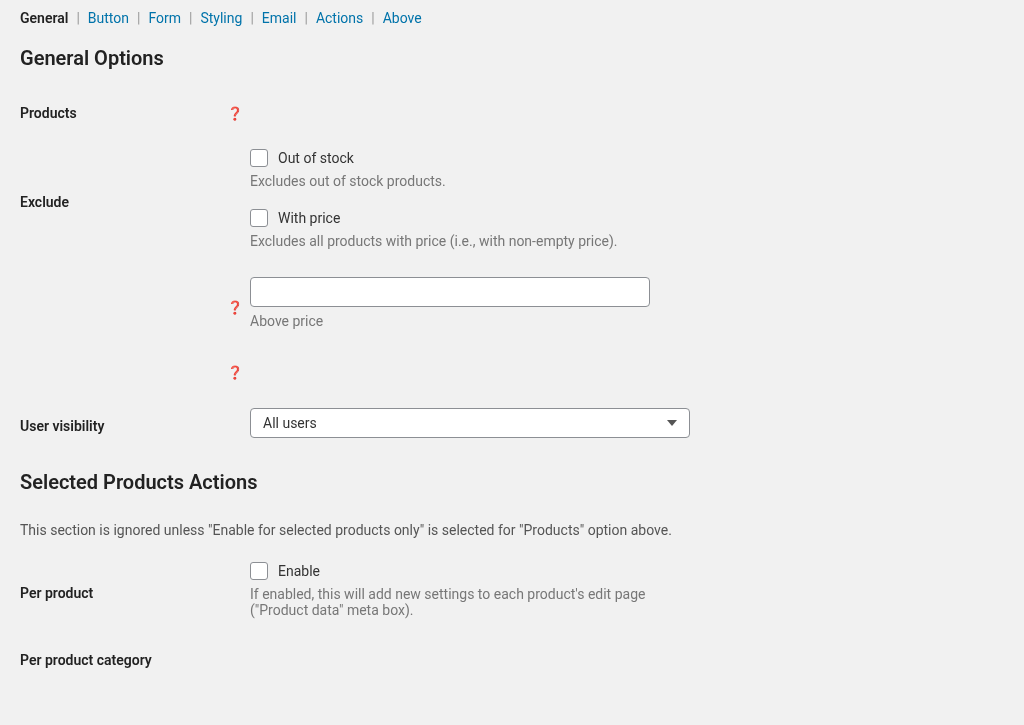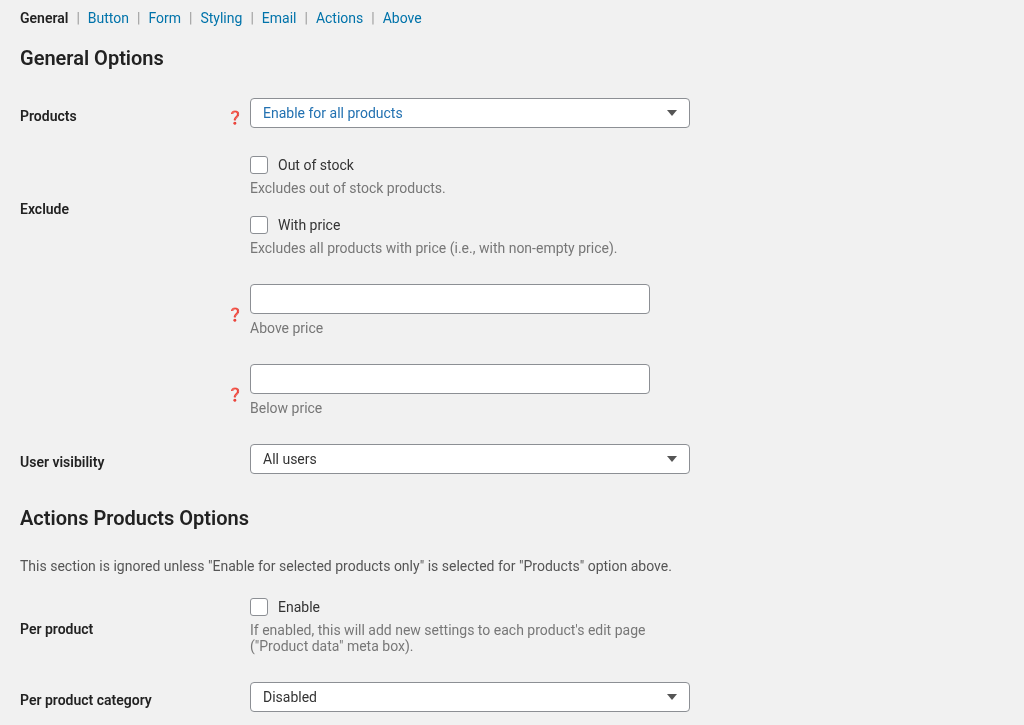--- a/index.html
+++ b/index.html
@@ -141,26 +141,20 @@
   <span class="tab">Actions</span>
   <span class="sep">|</span>
   <span class="tab">Above</span>
 </div>
 
 <h2>General Options</h2>
 
 <div class="row">
   <div class="label-col">Products</div>
   <div class="help-col">❓</div>
-  <div class="input-col">
-    <div class="select-display">
-      <span>Enable for all products</span>
-      <span class="chev"></span>
-    </div>
-  </div>
 </div>
 
 <div class="row">
   <div class="label-col">Exclude</div>
   <div class="help-col"></div>
   <div class="input-col">
     <div class="checkbox-row">
       <div class="checkbox"></div>
       <span class="cb-label">Out of stock</span>
     </div>
@@ -179,54 +173,44 @@
   <div class="help-col">❓</div>
   <div class="input-col">
     <input type="text" class="text-input" value="" style="">
     <div class="desc tight">Above price</div>
   </div>
 </div>
 
 <div class="row">
   <div class="label-col"></div>
   <div class="help-col">❓</div>
-  <div class="input-col">
-    <input type="text" class="text-input" value="" style="">
-    <div class="desc tight">Below price</div>
-  </div>
 </div>
 
 <div class="row">
   <div class="label-col">User visibility</div>
   <div class="help-col"></div>
   <div class="input-col">
     <div class="select-display dark">
       <span>All users</span>
       <span class="chev"></span>
     </div>
   </div>
 </div>
 
-<h2 class="section-header">Actions Products Options</h2>
+<h2 class="section-header">Selected Products Actions</h2>
 <p class="section-note">This section is ignored unless "Enable for selected products only" is selected for "Products" option above.</p>
 
 <div class="row">
   <div class="label-col">Per product</div>
   <div class="help-col"></div>
   <div class="input-col">
     <div class="checkbox-row">
       <div class="checkbox"></div>
       <span class="cb-label">Enable</span>
     </div>
     <div class="desc sub-block">If enabled, this will add new settings to each product's edit page ("Product data" meta box).</div>
   </div>
 </div>
 
 <div class="row" style="margin-bottom:4px;">
   <div class="label-col">Per product category</div>
   <div class="help-col"></div>
-  <div class="input-col">
-    <div class="select-display dark">
-      <span>Disabled</span>
-      <span class="chev"></span>
-    </div>
-  </div>
 </div>
 
 </body></html>

